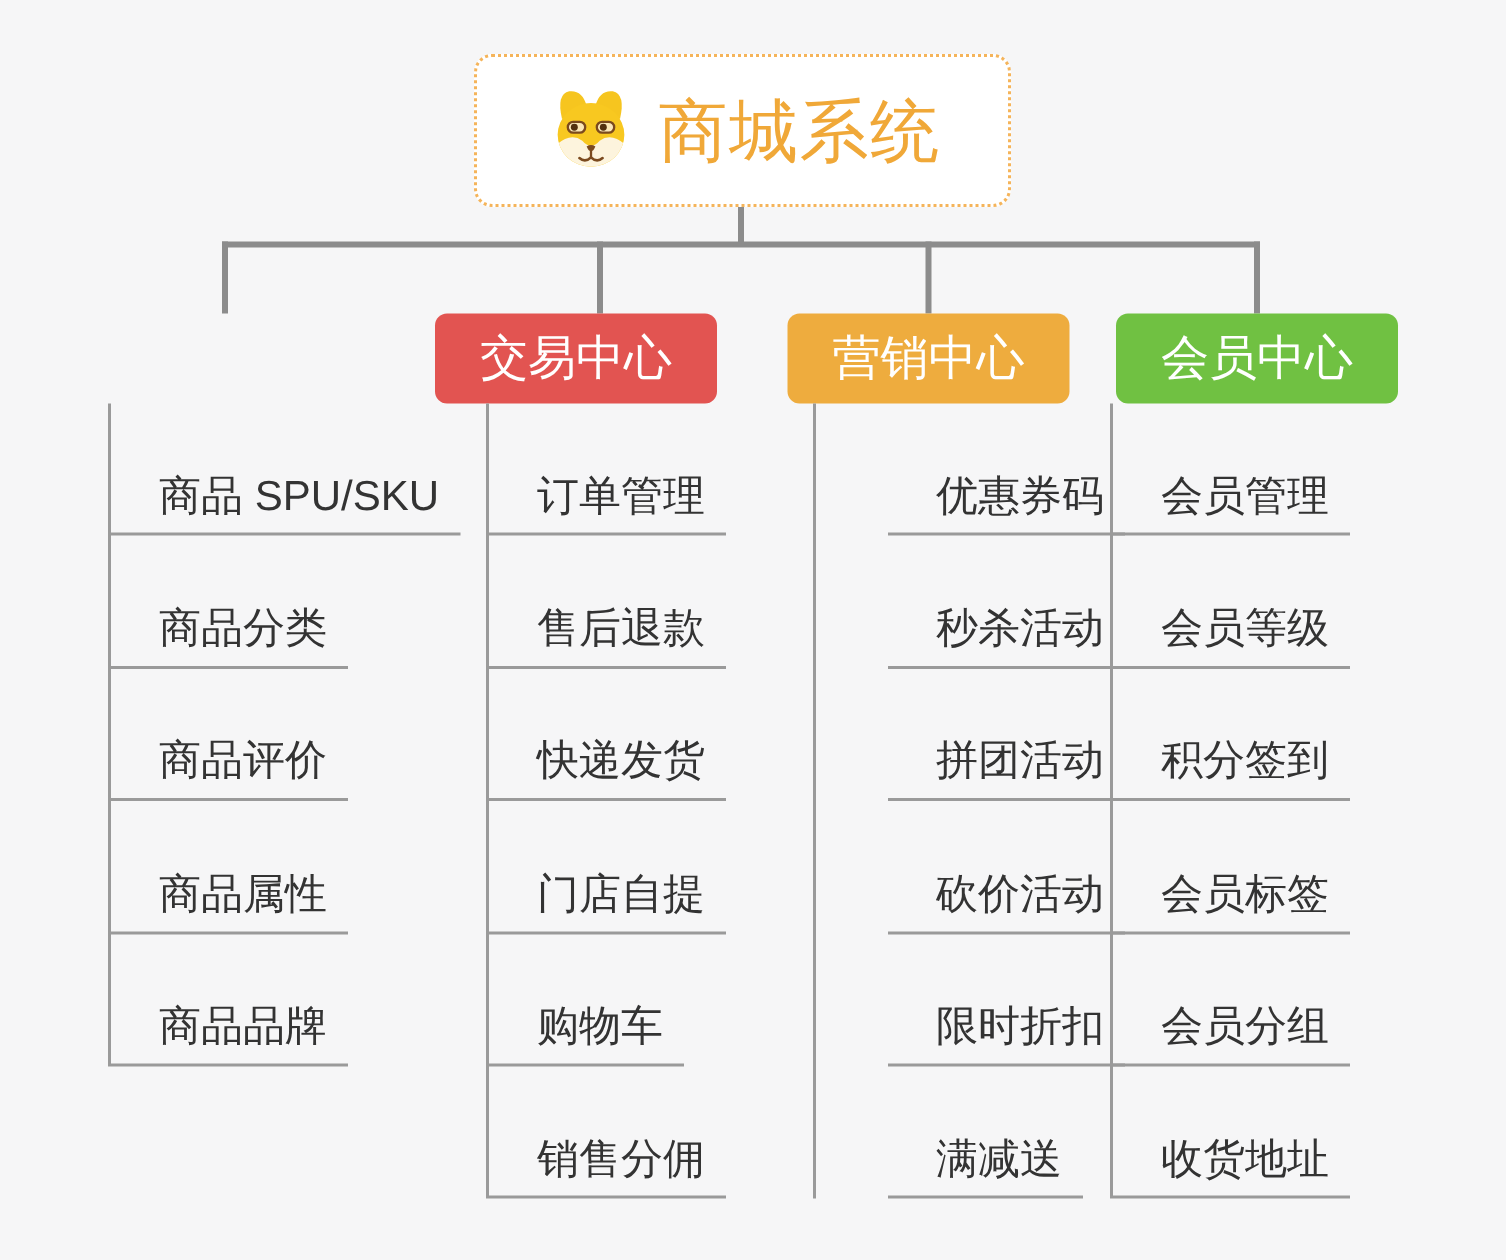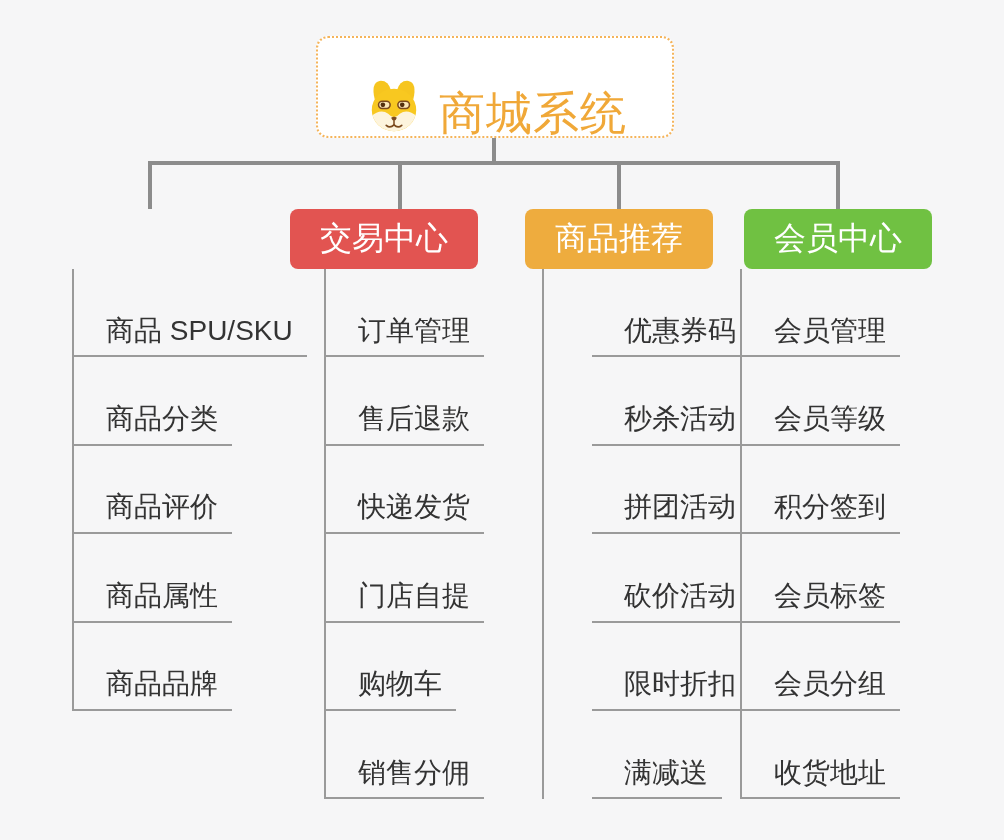--- a/index.html
+++ b/index.html
@@ -18,21 +18,21 @@
 
   
   .root-node{
     position:absolute;
     left:316px; top:36px;
     width:358px; height:102px;
     background:#ffffff;
     border:2px dotted #f5b45a;
     border-radius:12px;
     display:flex;
-    align-items:flex-end;
+    align-items:center;
     justify-content:center;
     gap:14px;
     box-sizing:border-box;
     cursor:pointer;
   }
   .root-title{
     font-size:46px;
     color:#f0a838;
     letter-spacing:1px;
     line-height:1;
@@ -130,21 +130,21 @@
   <div class="conn h" style="left:148px;top:161px;width:692px;"></div>
   <div class="conn v" style="left:148px;top:161px;height:48px;"></div>
   <div class="conn v" style="left:398px;top:161px;height:48px;"></div>
   <div class="conn v" style="left:617px;top:161px;height:48px;"></div>
   <div class="conn v" style="left:836px;top:161px;height:48px;"></div>
 
   <div class="branch-box branch-1">
     <span>交易中心</span>
   </div>
   <div class="branch-box branch-2">
-    <span>商品推荐</span>
+    <span>营销中心</span>
   </div>
   <div class="branch-box branch-3">
     <span>会员中心</span>
   </div>
 
   <div class="child-col col-0">
     <div class="child-item">
         <span>商品 SPU/SKU</span>
       </div>
     <div class="child-item">

